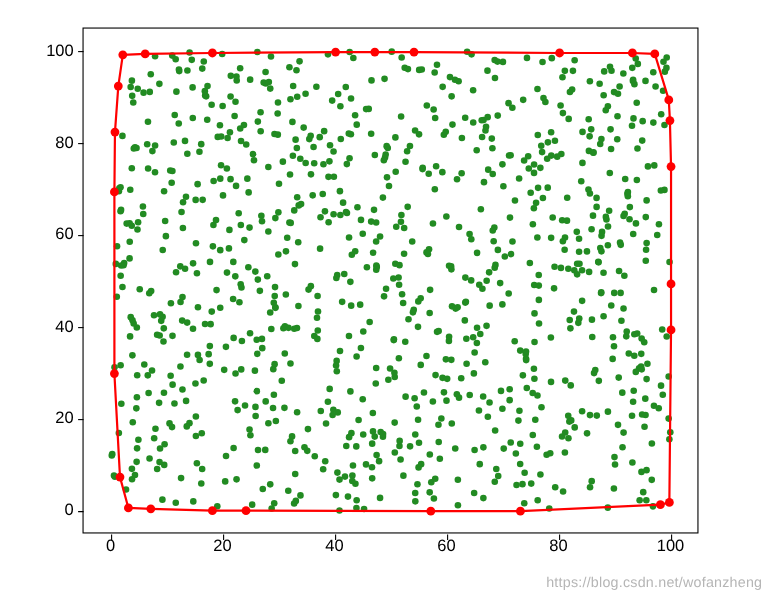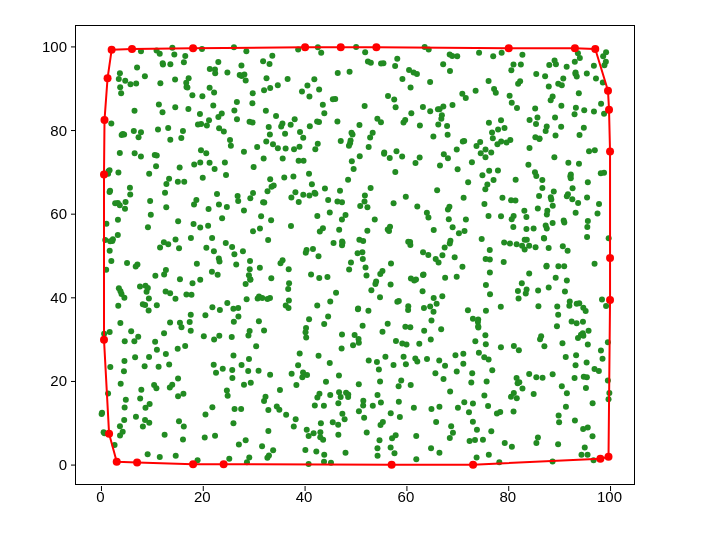--- a/index.html
+++ b/index.html
@@ -1107,20 +1107,21 @@
           <circle cx="35.64" cy="23.84" r="4" fill="#ff0000"></circle>
           <circle cx="31.56" cy="52.27" r="4" fill="#ff0000"></circle>
           <circle cx="28.51" cy="94.09" r="4" fill="#ff0000"></circle>
           <circle cx="28.00" cy="148.45" r="4" fill="#ff0000"></circle>
           <circle cx="28.00" cy="313.64" r="4" fill="#ff0000"></circle>
           <circle cx="33.09" cy="407.73" r="4" fill="#ff0000"></circle>
         </g>
       </svg>
   </div>
 
+  <div class="watermark">https://blog.csdn.net/wofanzheng</div>
 <div class="tick-label-x" style="left: 100.455px;">0</div>
     <div class="tick-label-x" style="left: 202.273px;">20</div>
     <div class="tick-label-x" style="left: 304.091px;">40</div>
     <div class="tick-label-x" style="left: 405.909px;">60</div>
     <div class="tick-label-x" style="left: 507.727px;">80</div>
     <div class="tick-label-x" style="left: 609.545px;">100</div>
     <div class="tick-label-y" style="left: 27px; top: 464.091px;">0</div>
     <div class="tick-label-y" style="left: 27px; top: 380.455px;">20</div>
     <div class="tick-label-y" style="left: 27px; top: 296.818px;">40</div>
     <div class="tick-label-y" style="left: 27px; top: 213.182px;">60</div>

